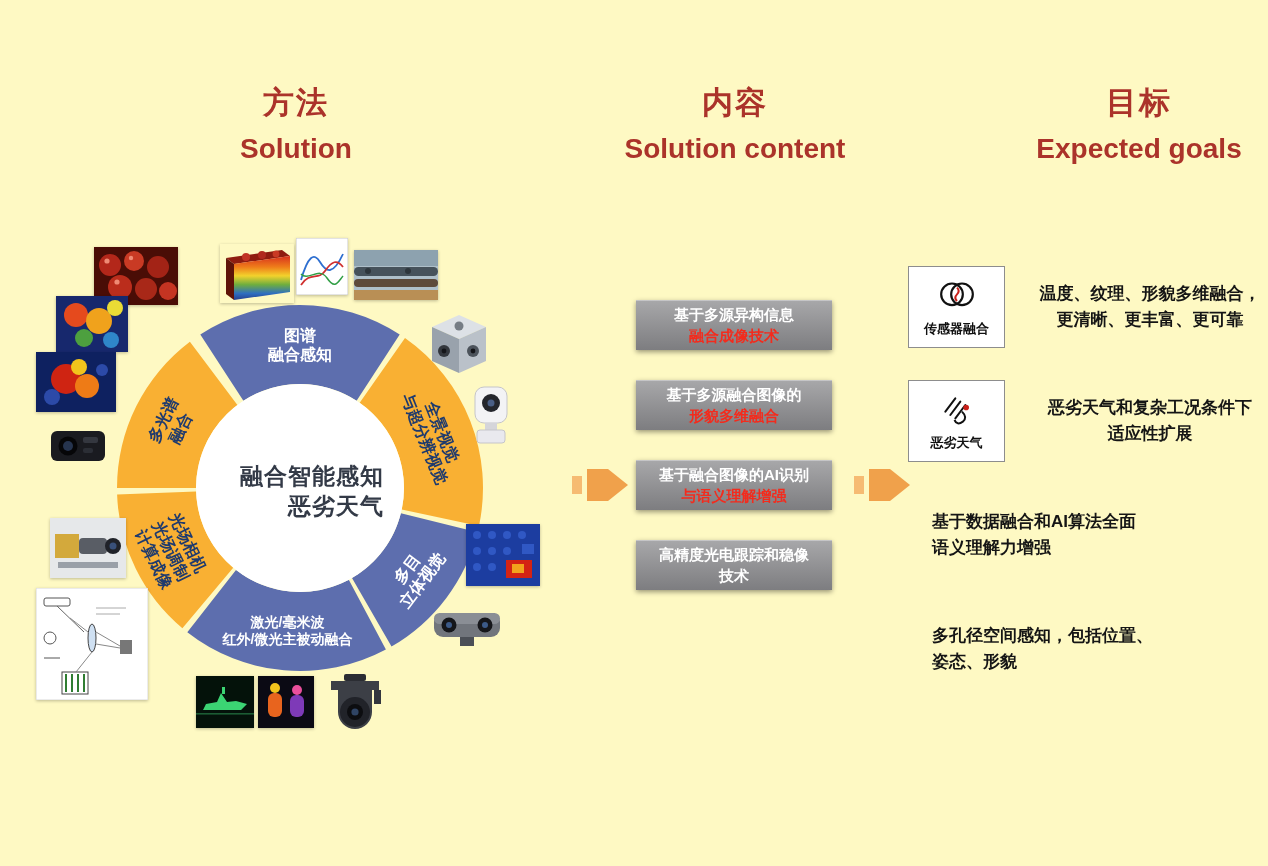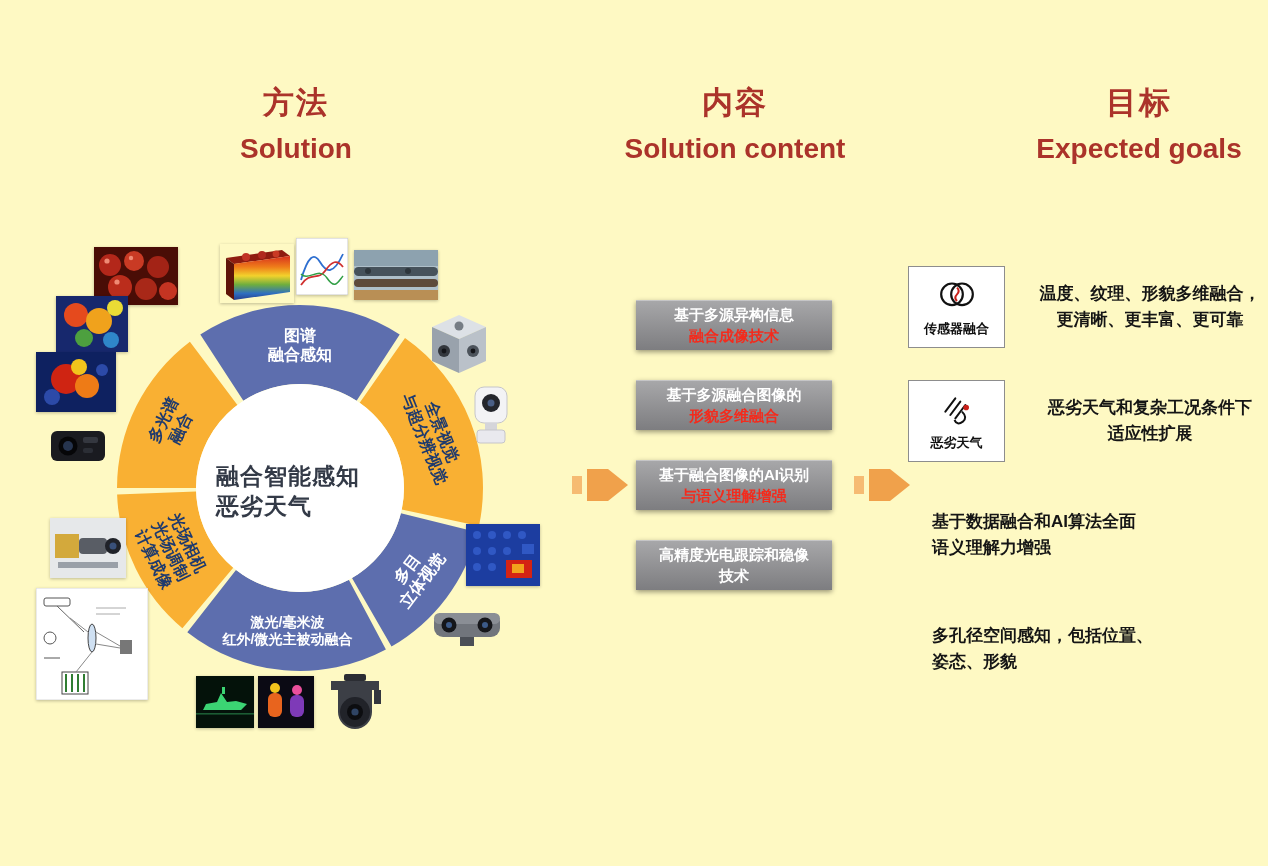--- a/index.html
+++ b/index.html
@@ -10,21 +10,21 @@
   .page{position:relative;width:1268px;height:866px;background:#fef9c3;overflow:hidden;
         font-family:"Liberation Sans","DejaVu Sans",sans-serif;}
 
   
   .col-header{position:absolute;top:82px;width:320px;text-align:center;color:var(--header-red);}
   .h-zh{font-size:31px;font-weight:bold;letter-spacing:2px;}
   .h-en{font-size:28px;font-weight:bold;margin-top:9px;}
 
   
   #donut{position:absolute;left:65px;top:253px;}
-  .donut-center{position:absolute;left:216px;top:461px;width:168px;text-align:left;
+  .donut-center{position:absolute;left:216px;top:461px;width:168px;text-align:right;
                 font-size:23px;font-weight:bold;color:#333a47;line-height:30px;letter-spacing:1px;}
 
   
   #research-boxes{position:absolute;left:636px;top:300px;width:196px;}
   .research-box{height:50px;margin-bottom:30px;border-radius:0;
       background:linear-gradient(#a8a8aa,#7d7d80);
       box-shadow:0 2px 5px rgba(0,0,0,.40), inset 0 1px 0 rgba(255,255,255,.35);
       display:flex;flex-direction:column;align-items:center;justify-content:center;
       color:#fff;font-size:15px;font-weight:bold;line-height:21px;text-align:center;}
   .research-box .hl{color:var(--highlight-red);}

